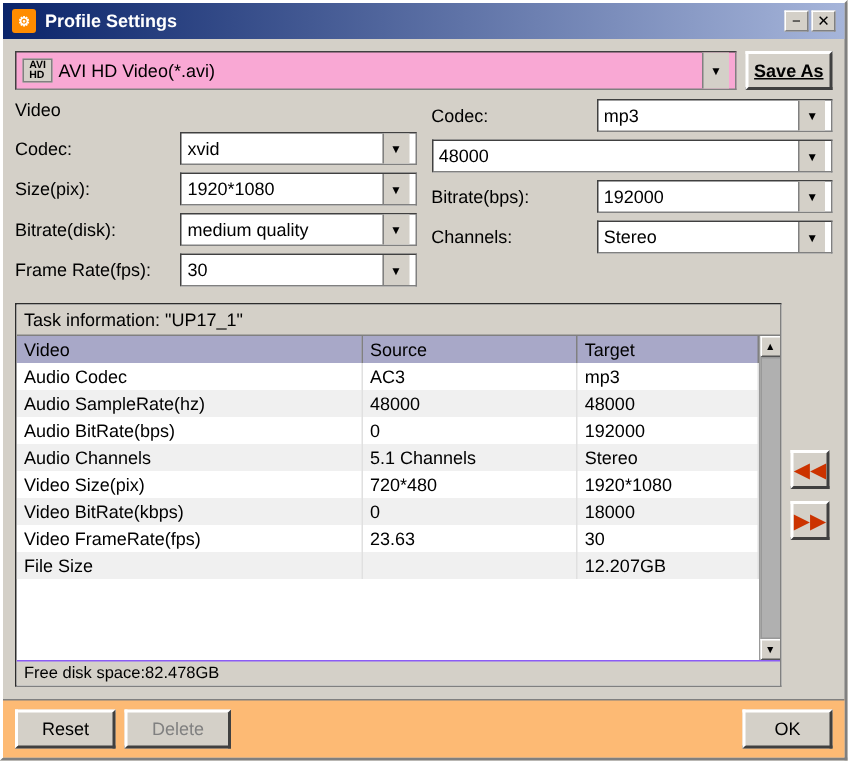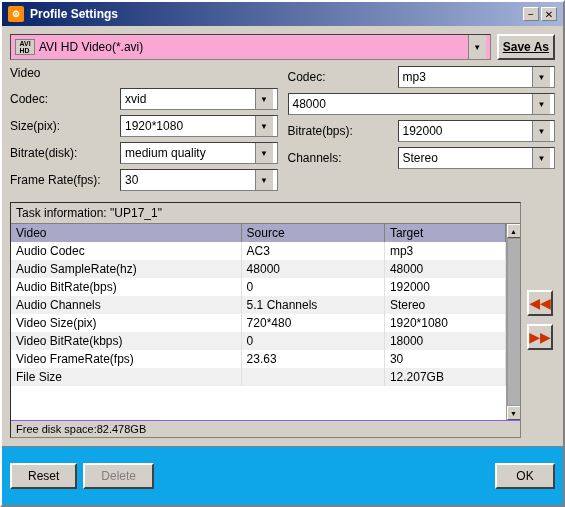--- a/index.html
+++ b/index.html
@@ -249,22 +249,22 @@
       font-size: 11px;
       padding: 2px 5px;
       background: #d4d0c8;
       border-top: 1px solid #8b5cf6;
       color: #000;
     }
     .bottom-bar {
       display: flex;
       justify-content: space-between;
       align-items: center;
-      padding: 16px 8px;
-      background: #0ea5e9;
+      padding: 6px 8px;
+      background: #fdba74;
       border-top: 1px solid #808080;
       flex-shrink: 0;
     }
     .bottom-left { display: flex; gap: 6px; }
     .bottom-right { display: flex; gap: 6px; }
     .btn {
       padding: 4px 16px;
       font-size: 12px;
       background: #d4d0c8;
       border: 2px solid #ffffff;

